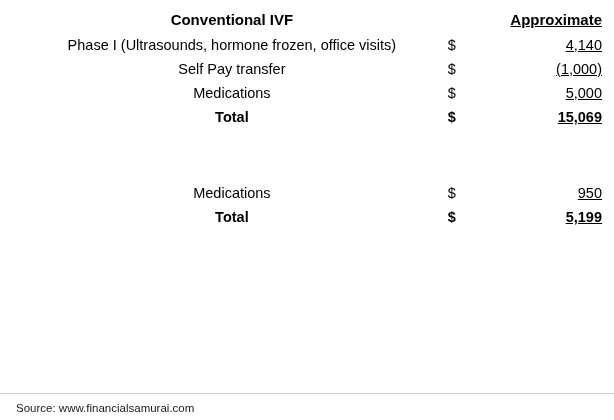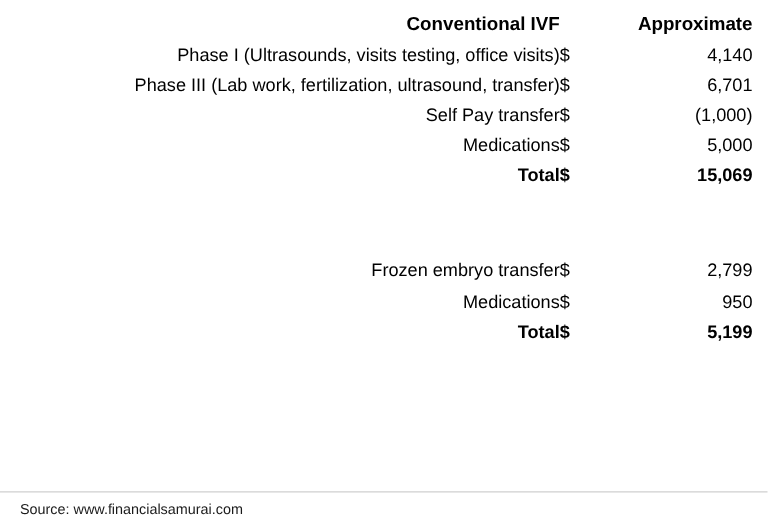--- a/index.html
+++ b/index.html
@@ -28,31 +28,32 @@
   }
   table.cost-table td {
     padding: 2px 0 3px 0;
     font-size: 14.5px;
     line-height: 1.32;
     vertical-align: bottom;
     white-space: nowrap;
   }
   td.c-label {
     width: 420px;
-    text-align: right;
+    text-align: center;
   }
   td.c-currency {
     width: 40px;
     text-align: left;
     padding-left: 6px;
   }
   td.c-amount {
     width: 110px;
     text-align: right;
     padding-right: 22px;
+    text-decoration: underline;
   }
   tr.header-row td,
   tr.total-row td {
     font-weight: bold;
   }
   tr.header-row td {
     font-size: 15px;
     padding-bottom: 4px;
   }
   .section-gap {
@@ -80,28 +81,23 @@
 <div class="page">
 
   <table class="cost-table">
     <tbody>
       <tr class="header-row">
         <td class="c-label">Conventional IVF</td>
         <td class="c-currency"></td>
         <td class="c-amount">Approximate</td>
       </tr>
       <tr>
-        <td class="c-label">Phase I (Ultrasounds, visits testing, office visits)</td>
+        <td class="c-label">Phase I (Ultrasounds, hormone frozen, office visits)</td>
         <td class="c-currency">$</td>
         <td class="c-amount">4,140</td>
-      </tr>
-      <tr>
-        <td class="c-label">Phase III (Lab work, fertilization, ultrasound, transfer)</td>
-        <td class="c-currency">$</td>
-        <td class="c-amount">6,701</td>
       </tr>
       <tr>
         <td class="c-label">Self Pay transfer</td>
         <td class="c-currency">$</td>
         <td class="c-amount">(1,000)</td>
       </tr>
       <tr>
         <td class="c-label">Medications</td>
         <td class="c-currency">$</td>
         <td class="c-amount">5,000</td>
@@ -112,25 +108,20 @@
         <td class="c-amount">15,069</td>
       </tr>
     </tbody>
   </table>
 
   <div class="section-gap"></div>
 
   <table class="cost-table">
     <tbody>
       <tr>
-        <td class="c-label">Frozen embryo transfer</td>
-        <td class="c-currency">$</td>
-        <td class="c-amount">2,799</td>
-      </tr>
-      <tr>
         <td class="c-label">Medications</td>
         <td class="c-currency">$</td>
         <td class="c-amount">950</td>
       </tr>
       <tr class="total-row">
         <td class="c-label">Total</td>
         <td class="c-currency">$</td>
         <td class="c-amount">5,199</td>
       </tr>
     </tbody>

